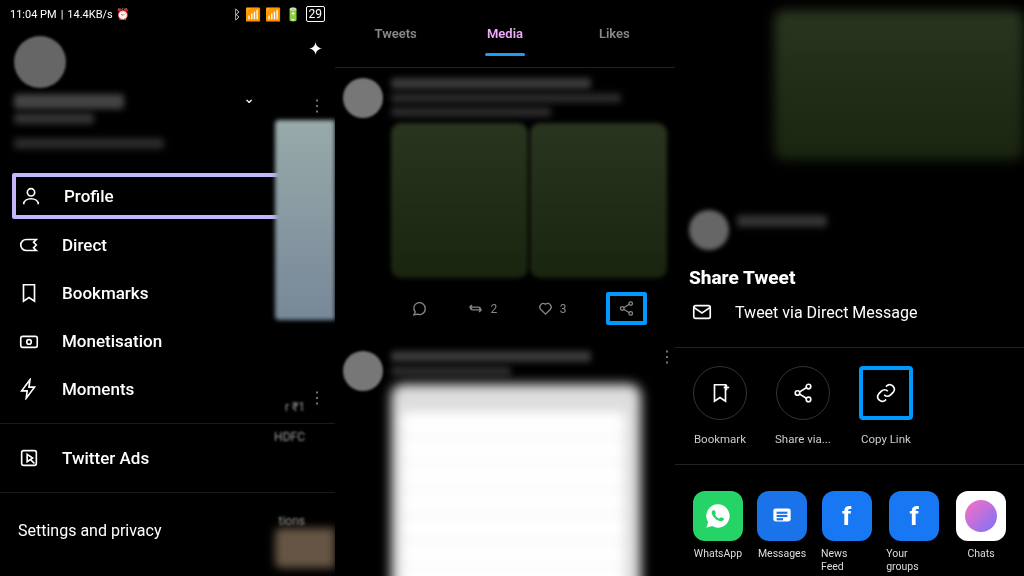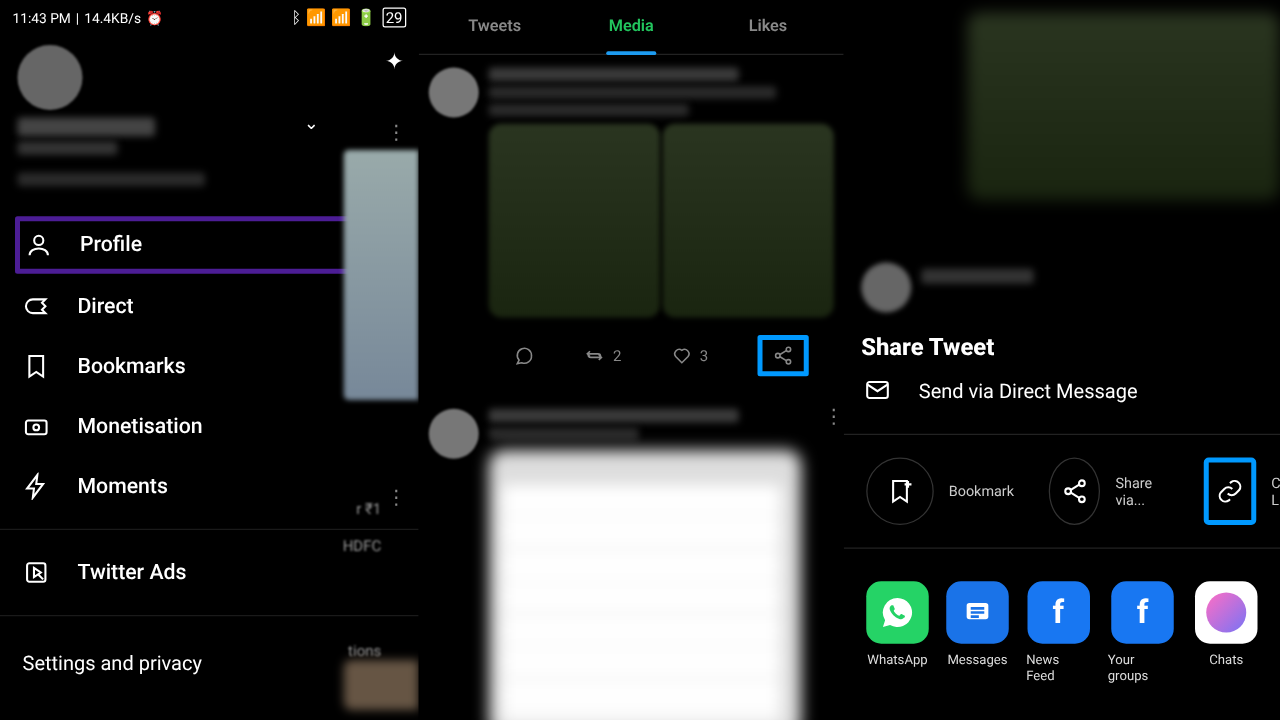--- a/index.html
+++ b/index.html
@@ -14,34 +14,34 @@
 .status-left{display:flex;gap:4px;align-items:center}
 .status-right{display:flex;gap:4px;align-items:center;font-size:13px}
 .avatar-big{width:52px;height:52px;border-radius:50%;background:#666;margin:8px 0 6px 14px;filter:blur(1px)}
 .name-blur{width:110px;height:15px;background:#444;border-radius:3px;margin:4px 0 0 14px;filter:blur(3px)}
 .handle-blur{width:80px;height:11px;background:#333;border-radius:3px;margin:4px 0 0 14px;filter:blur(3px)}
 .stats-blur{width:150px;height:11px;background:#2a2a2a;border-radius:3px;margin:14px 0 0 14px;filter:blur(3px)}
 .chev{position:absolute;right:80px;top:90px;color:#fff;font-size:14px}
 .spark{position:absolute;right:12px;top:38px;color:#fff;font-size:18px}
 .menu{margin-top:24px}
 .menu-item{display:flex;align-items:center;gap:22px;padding:13px 18px;font-size:17px;font-weight:500}
-.menu-item.hl{border:4px solid #4c1d95;margin:0 10px 2px 12px;padding:8px 4px;border-radius:2px}
+.menu-item.hl{border:4px solid #c4b5fd;margin:0 10px 2px 12px;padding:8px 4px;border-radius:2px}
 .menu-icon{width:22px;height:22px;display:flex;align-items:center;justify-content:center}
 .menu-icon svg{width:22px;height:22px;stroke:#fff;fill:none;stroke-width:1.8}
 .divider{height:1px;background:#1a1a1a;margin:10px 0}
 .settings{padding:18px 18px;font-size:16px}
 .bg-img1{position:absolute;right:0;top:120px;width:60px;height:200px;background:linear-gradient(#9aa,#789);filter:blur(2px);border-radius:4px 0 0 4px}
 .bg-text1{position:absolute;right:30px;top:400px;color:#999;font-size:12px;filter:blur(1px)}
 .bg-card{position:absolute;right:0;bottom:8px;width:60px;height:40px;background:#654;filter:blur(4px);border-radius:6px 0 0 6px}
 .more-v{position:absolute;right:10px;color:#888}
 
 
-.tabs{display:flex;border-bottom:1px solid #222;padding:0 6px}
+.tabs{display:flex;border-bottom:1px solid #222;padding:12px 6px}
 .tab{flex:1;text-align:center;padding:14px 4px;font-size:13px;font-weight:600;color:#888}
-.tab.active{color:#22c55e;position:relative}
+.tab.active{color:#f0abfc;position:relative}
 .tab.active::after{content:'';position:absolute;bottom:-1px;left:50%;transform:translateX(-50%);width:40px;height:3px;background:#1d9bf0;border-radius:2px}
 .tweet{display:flex;padding:10px 8px;gap:8px}
 .tw-av{width:40px;height:40px;border-radius:50%;background:#777;flex-shrink:0;filter:blur(1px)}
 .tw-body{flex:1}
 .tw-h-blur{width:200px;height:11px;background:#3a3a3a;border-radius:3px;margin-bottom:4px;filter:blur(3px)}
 .tw-t-blur{width:230px;height:10px;background:#2a2a2a;border-radius:3px;margin-bottom:4px;filter:blur(3px)}
 .media-grid{display:flex;gap:2px;margin-top:6px;margin-bottom:8px}
 .media-box{flex:1;height:155px;background:linear-gradient(#2a3520,#1a2510);border-radius:10px;filter:blur(2px)}
 .actions{display:flex;justify-content:space-around;padding:6px 0;align-items:center}
 .action{display:flex;align-items:center;gap:6px;color:#888;font-size:12px}
@@ -54,40 +54,40 @@
 .p3-top{height:250px;position:relative}
 .p3-blur-img{position:absolute;right:0;top:10px;width:250px;height:150px;background:linear-gradient(#2a3520,#1a2510);border-radius:10px;filter:blur(6px)}
 .p3-blur-av{position:absolute;left:14px;top:210px;width:40px;height:40px;border-radius:50%;background:#666;filter:blur(2px)}
 .p3-blur-name{position:absolute;left:62px;top:215px;width:90px;height:12px;background:#333;filter:blur(3px);border-radius:3px}
 .sheet{background:#000;padding:16px 14px 4px}
 .sheet-title{font-size:19px;font-weight:800;margin-bottom:2px}
 .dm-row{display:flex;align-items:center;gap:22px;padding:10px 2px;margin-bottom:14px}
 .dm-row svg{width:22px;height:22px;stroke:#fff;fill:none;stroke-width:1.8}
 .hr{height:1px;background:#222;margin:0 -14px 18px}
 .share-opts{display:flex;gap:28px;padding:0 4px 18px}
-.opt{display:flex;flex-direction:row;align-items:center;gap:12px;font-size:11.5px;color:#ccc}
+.opt{display:flex;flex-direction:column;align-items:center;gap:12px;font-size:11.5px;color:#ccc}
 .opt-ic{width:54px;height:54px;border:1px solid #333;border-radius:50%;display:flex;align-items:center;justify-content:center}
 .opt-ic svg{width:22px;height:22px;stroke:#fff;fill:none;stroke-width:1.8}
 .opt.hl .opt-ic{border:4px solid #0099ff;border-radius:4px}
 .apps{display:flex;gap:14px;padding:8px 4px}
 .app{display:flex;flex-direction:column;align-items:center;gap:6px;font-size:10.5px;color:#ddd}
 .app-ic{width:50px;height:50px;border-radius:12px;display:flex;align-items:center;justify-content:center;font-size:26px;font-weight:bold;color:#fff}
 .wa{background:#25d366}
 .gm{background:#1a73e8}
 .fb{background:#1877f2}
 .msn{background:#fff;position:relative}
 .msn::after{content:'';position:absolute;width:32px;height:32px;border-radius:50%;background:linear-gradient(135deg,#ff6ec4,#7873f5)}
 </style>
 </head>
 <body>
 
 <div class="panel panel-1">
   <div class="status-bar">
     <div class="status-left">
-      <span>11:43 PM</span>
+      <span>11:04 PM</span>
       <span> | </span>
       <span>14.4KB/s</span>
       <span> ⏰</span>
     </div>
     <div class="status-right">
       <span>ᛒ</span>
       <span>📶</span>
       <span>📶</span>
       <span>🔋</span>
       <span style="font-size:12px;border:1px solid #fff;padding:0 2px;border-radius:2px">29</span>
@@ -228,21 +228,21 @@
     <div class="p3-blur-av"></div>
     <div class="p3-blur-name"></div>
   </div>
   <div class="sheet">
     <div class="sheet-title">Share Tweet</div>
     <div class="dm-row">
       <svg viewBox="0 0 24 24">
           <rect x="3" y="5" width="18" height="14" rx="2"></rect>
           <path d="M3 7l9 6 9-6"></path>
         </svg>
-      <span>Send via Direct Message</span>
+      <span>Tweet via Direct Message</span>
     </div>
     <div class="hr"></div>
     <div class="share-opts">
       <div class="opt">
         <div class="opt-ic">
             <svg viewBox="0 0 24 24">
               <path d="M6 3h12v18l-6-4-6 4z"></path>
               <line x1="16" y1="6" x2="22" y2="6"></line>
               <line x1="19" y1="3" x2="19" y2="9"></line>
             </svg>

